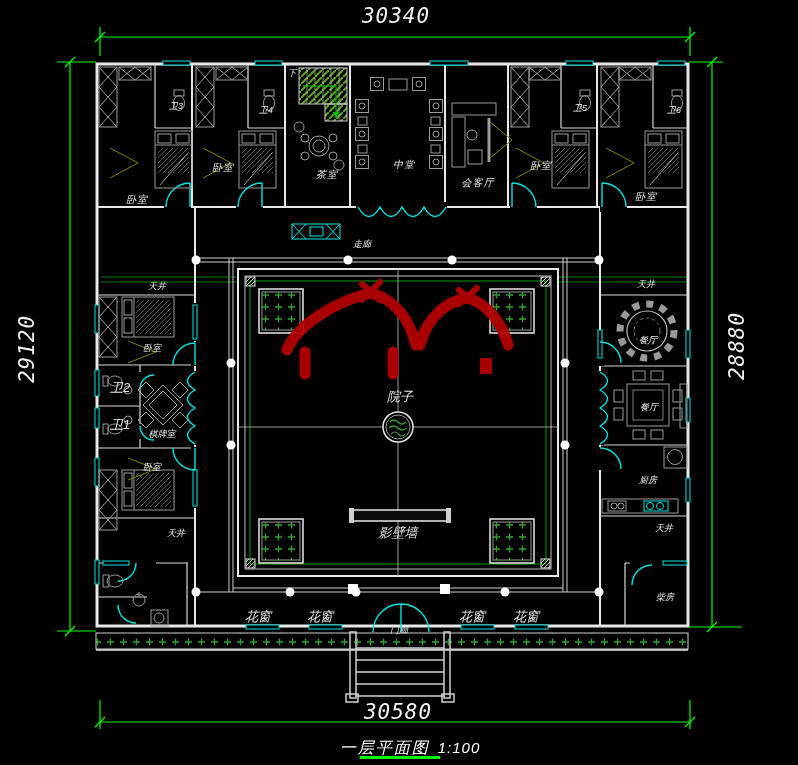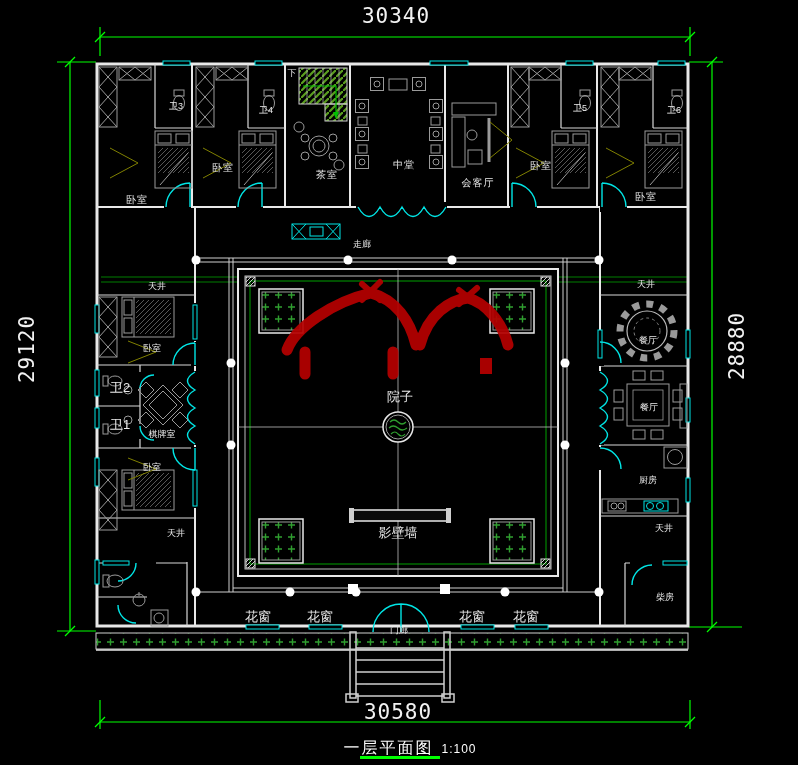--- a/index.html
+++ b/index.html
@@ -1,32 +1,32 @@
 <!DOCTYPE html>
 <html><head>
 <meta charset="utf-8">
 <style>
   html,body{margin:0;padding:0;background:#000;}
   .canvas{position:relative;width:798px;height:765px;background:#000;overflow:hidden;
-          font-family:"Liberation Sans",sans-serif;}
+          font-family:"Liberation Sans",sans-serif;font-style:italic;}
   .canvas svg{position:absolute;left:0;top:0;}
   .lbl{position:absolute;color:#e9e9e9;font-size:10px;line-height:1;white-space:nowrap;
        transform:translate(-50%,-50%);letter-spacing:1px;z-index:3;}
   .lbl.small{font-size:9px;letter-spacing:0;}
   .lbl.tiny{font-size:13px;letter-spacing:0;}
   .dim{position:absolute;color:#f2f2f2;font-size:21px;font-family:"DejaVu Sans Mono",monospace;
        font-weight:400;letter-spacing:1px;transform:translate(-50%,-50%);z-index:3;}
   .dim.vert{transform:translate(-50%,-50%) rotate(-90deg);}
   .wm{position:absolute;color:#b50000;font-weight:bold;transform:translate(-50%,-50%);
       white-space:nowrap;z-index:5;opacity:.93;}
   .wm.l1{font-size:57px;letter-spacing:17px;}
   .wm.l2{font-size:42px;letter-spacing:5px;}
   .titlebar{position:absolute;z-index:3;color:#fff;white-space:nowrap;transform:translate(-50%,-50%);}
   .titlebar .t{font-size:16px;letter-spacing:2px;}
-  .titlebar .s{font-size:12px;margin-left:8px;letter-spacing:1px;margin-top:32px;}
+  .titlebar .s{font-size:15px;margin-left:8px;letter-spacing:1px;margin-top:32px;}
 </style>
 </head>
 <body>
 
 <div class="canvas">
 
 <svg width="798" height="765" viewBox="0 0 798 765">
 <defs>
   <pattern id="pat-plant" width="13" height="12" patternUnits="userSpaceOnUse">
     <path d="M3,6h7M6.5,2.5v7" stroke="#2f9e2f" stroke-width="1.4" fill="none"></path>

